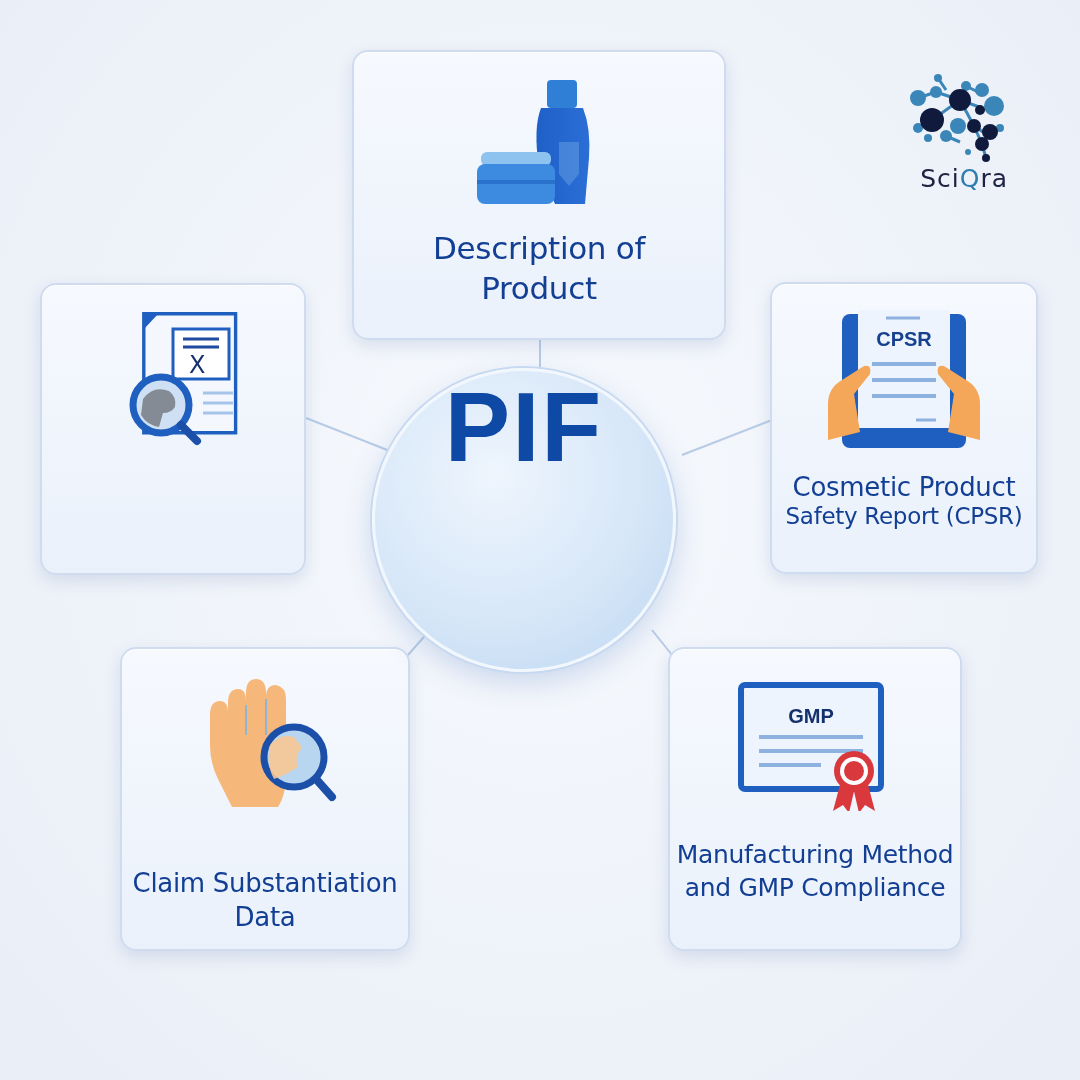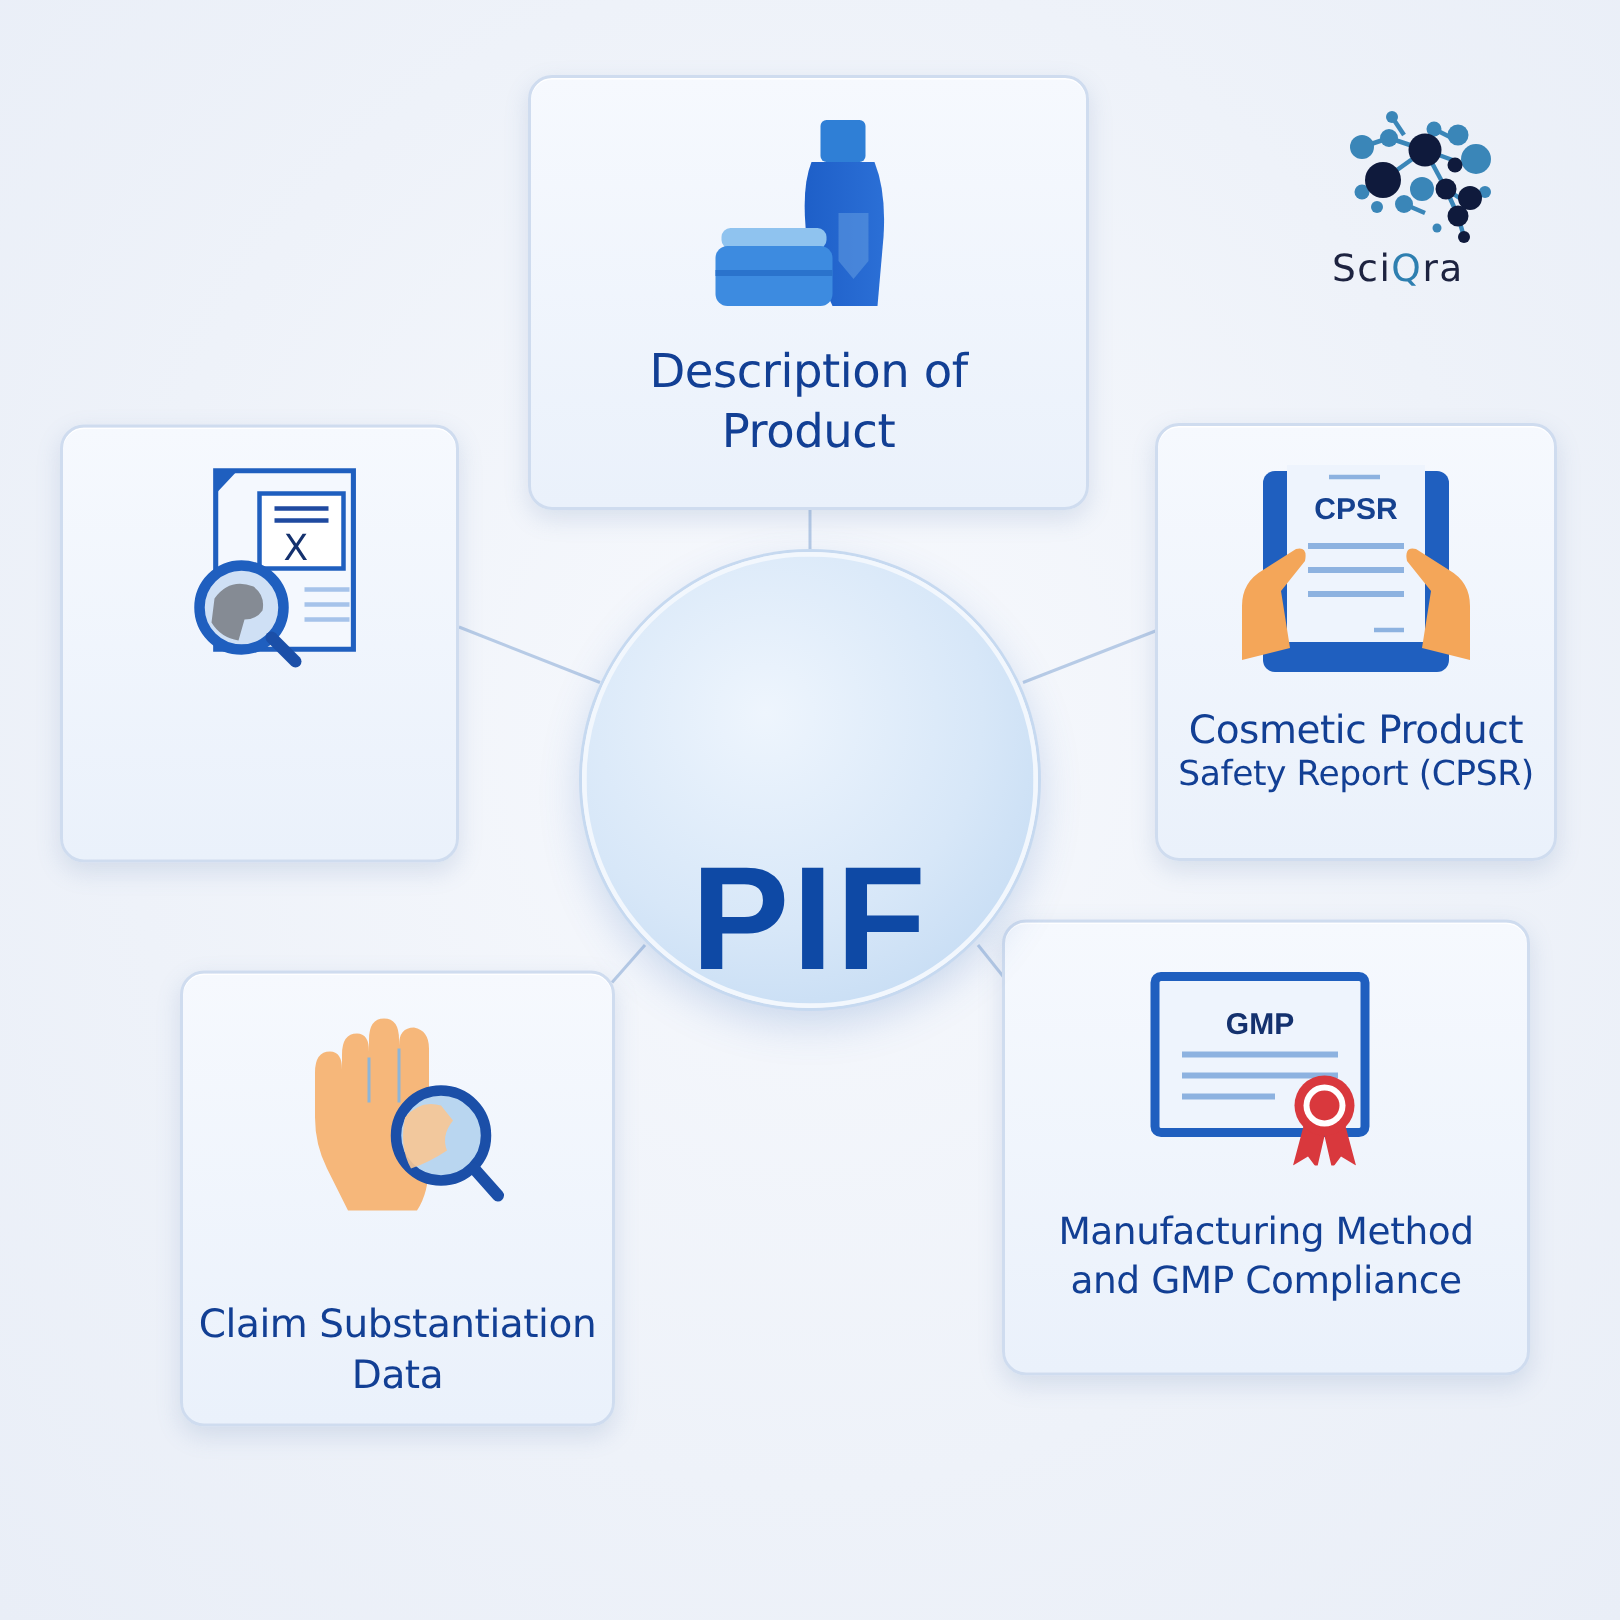--- a/index.html
+++ b/index.html
@@ -15,32 +15,32 @@
     border:2px solid #cfdcef; border-radius:16px;
     box-shadow: 0 6px 16px rgba(90,120,170,0.18), inset 0 1px 0 #ffffff;
     display:flex; flex-direction:column; align-items:center;
   }
   .card .icon { position:relative; }
   .card .label {
     color:#123f94; text-align:center; font-weight:500;
     line-height:1.3; letter-spacing:-0.3px;
   }
   .hub {
-    position:absolute; left:388px; top:368px; width:304px; height:304px;
+    position:absolute; left:372px; top:368px; width:304px; height:304px;
     border-radius:50%; box-sizing:border-box;
     background: radial-gradient(circle at 40% 35%, #eef5fd 0%, #d7e7f8 55%, #bcd6f1 100%);
     border:3px solid #f2f7fd;
     box-shadow: 0 0 0 2px #c6d9f0, 0 10px 28px rgba(70,120,190,0.25);
-    display:flex; align-items:flex-end; justify-content:center;
+    display:flex; align-items:flex-start; justify-content:center;
   }
   .hub .hub-text {
     font-family: "Liberation Sans", sans-serif; font-weight:bold;
     font-size:98px; color:#0e49a5; letter-spacing:2px;
   }
-  .logo { position:absolute; left:888px; top:70px; width:120px; text-align:left; }
+  .logo { position:absolute; left:888px; top:70px; width:120px; text-align:right; }
   .logo .brand {
     font-family:"DejaVu Sans", sans-serif; font-size:25px; color:#1d2340;
     letter-spacing:1px; margin-top:-2px;
   }
   .logo .brand .q { color:#2e7fb0; }
 </style>
 </head>
 <body>
 
 <svg class="connectors" viewBox="0 0 1080 1080">
@@ -161,21 +161,21 @@
     <circle cx="104" cy="82" r="30" fill="#b9d6f0" stroke="#1b4fa8" stroke-width="7"></circle>
     <path d="M80 70 Q90 58 104 62 L112 72 Q104 82 108 92 Q96 100 84 104 Q76 90 80 70 Z" fill="#f8c794" opacity="0.9"></path>
     <line x1="126" y1="104" x2="142" y2="122" stroke="#1b4fa8" stroke-width="8" stroke-linecap="round"></line>
   </svg>
   <div class="label" style="font-size:26px; margin-top:52px;">
     <div>Claim Substantiation</div>
     <div>Data</div>
   </div>
 </div>
 
-<div class="card" style="left:668px; top:613px; width:352px; height:304px;">
+<div class="card" style="left:668px; top:647px; width:294px; height:304px;">
   <svg class="icon" width="160" height="130" viewBox="0 0 160 130" style="margin-top:32px;">
     <rect x="6" y="4" width="140" height="104" rx="4" fill="#eef4fd" stroke="#1f5fbf" stroke-width="6"></rect>
     <text x="76" y="42" text-anchor="middle" font-family="Liberation Sans, sans-serif" font-weight="bold" font-size="20" fill="#14316e">GMP</text>
     <line x1="24" y1="56" x2="128" y2="56" stroke="#8db2e0" stroke-width="4"></line>
     <line x1="24" y1="70" x2="128" y2="70" stroke="#8db2e0" stroke-width="4"></line>
     <line x1="24" y1="84" x2="86" y2="84" stroke="#8db2e0" stroke-width="4"></line>
     <path d="M106 100 L98 130 L108 124 L114 132 L120 106 Z" fill="#d9383d"></path>
     <path d="M132 100 L140 130 L130 124 L124 132 L118 106 Z" fill="#d9383d"></path>
     <circle cx="119" cy="90" r="20" fill="#d9383d"></circle>
     <circle cx="119" cy="90" r="14" fill="#ffffff"></circle>

